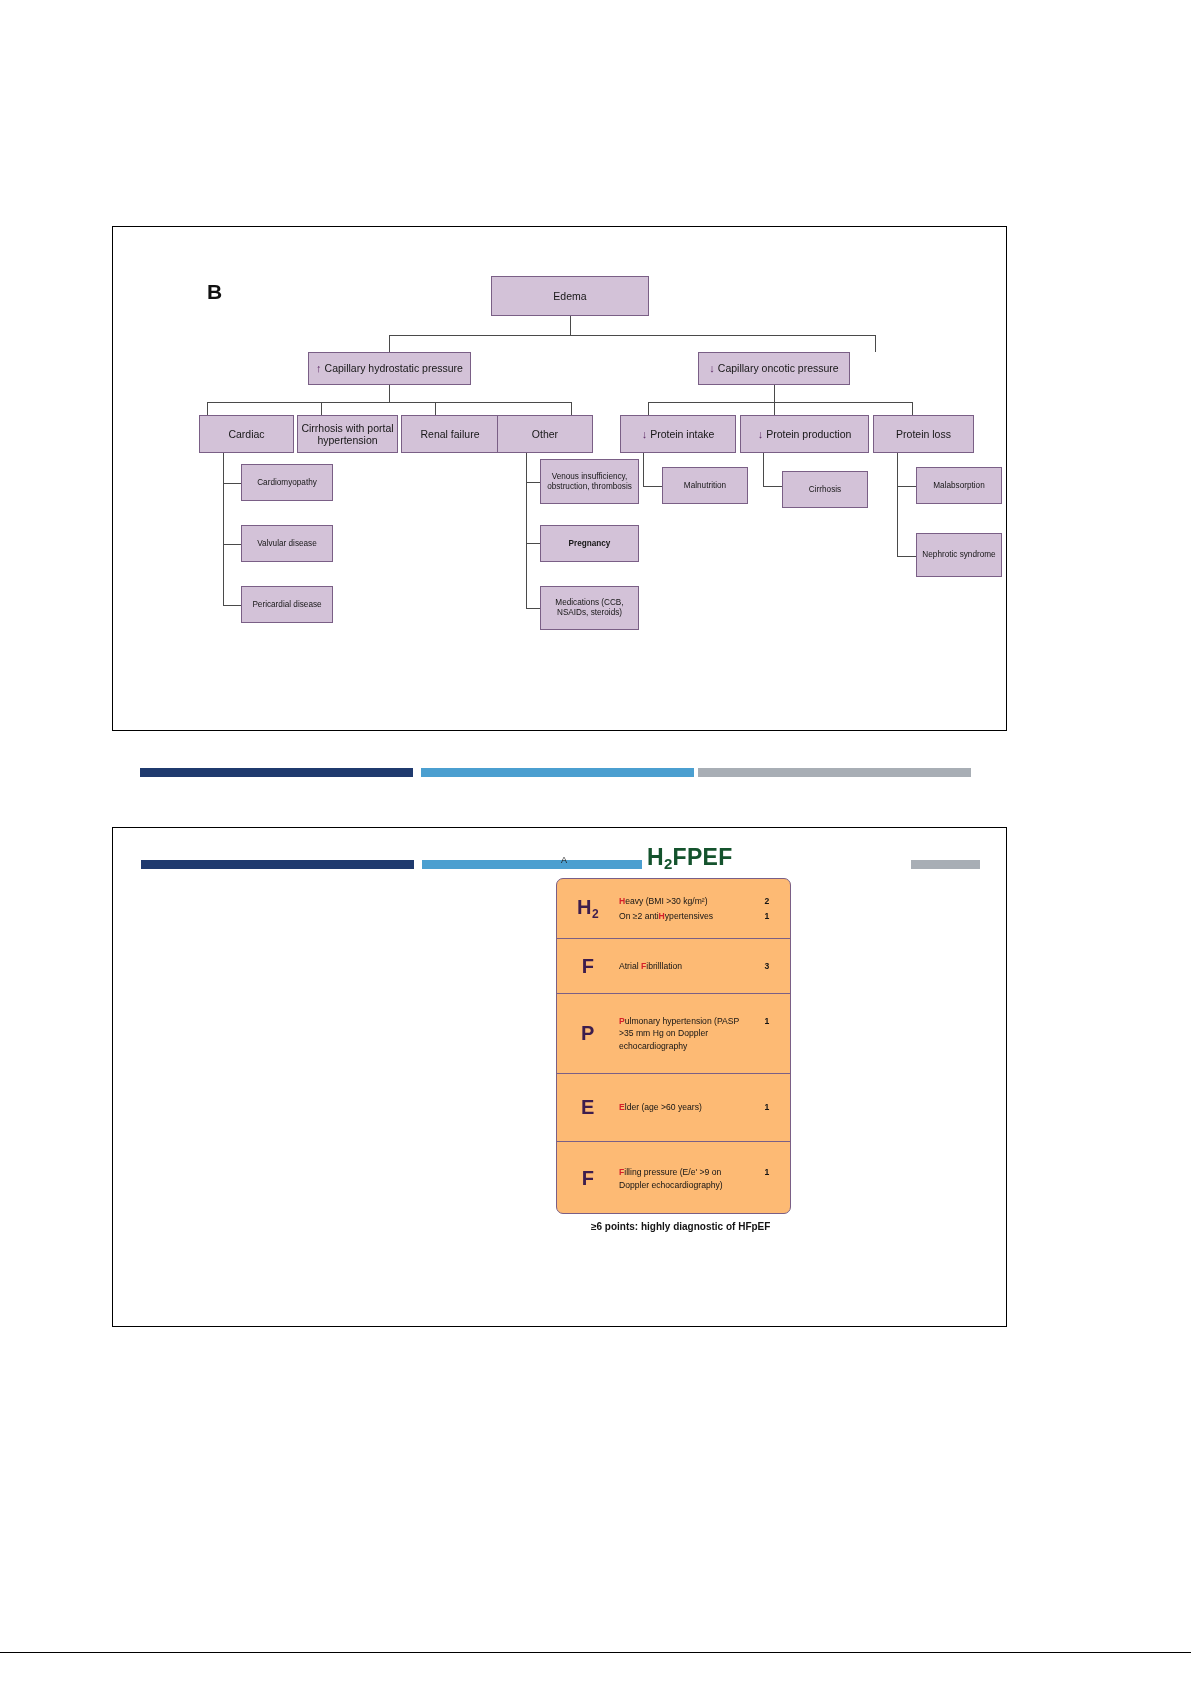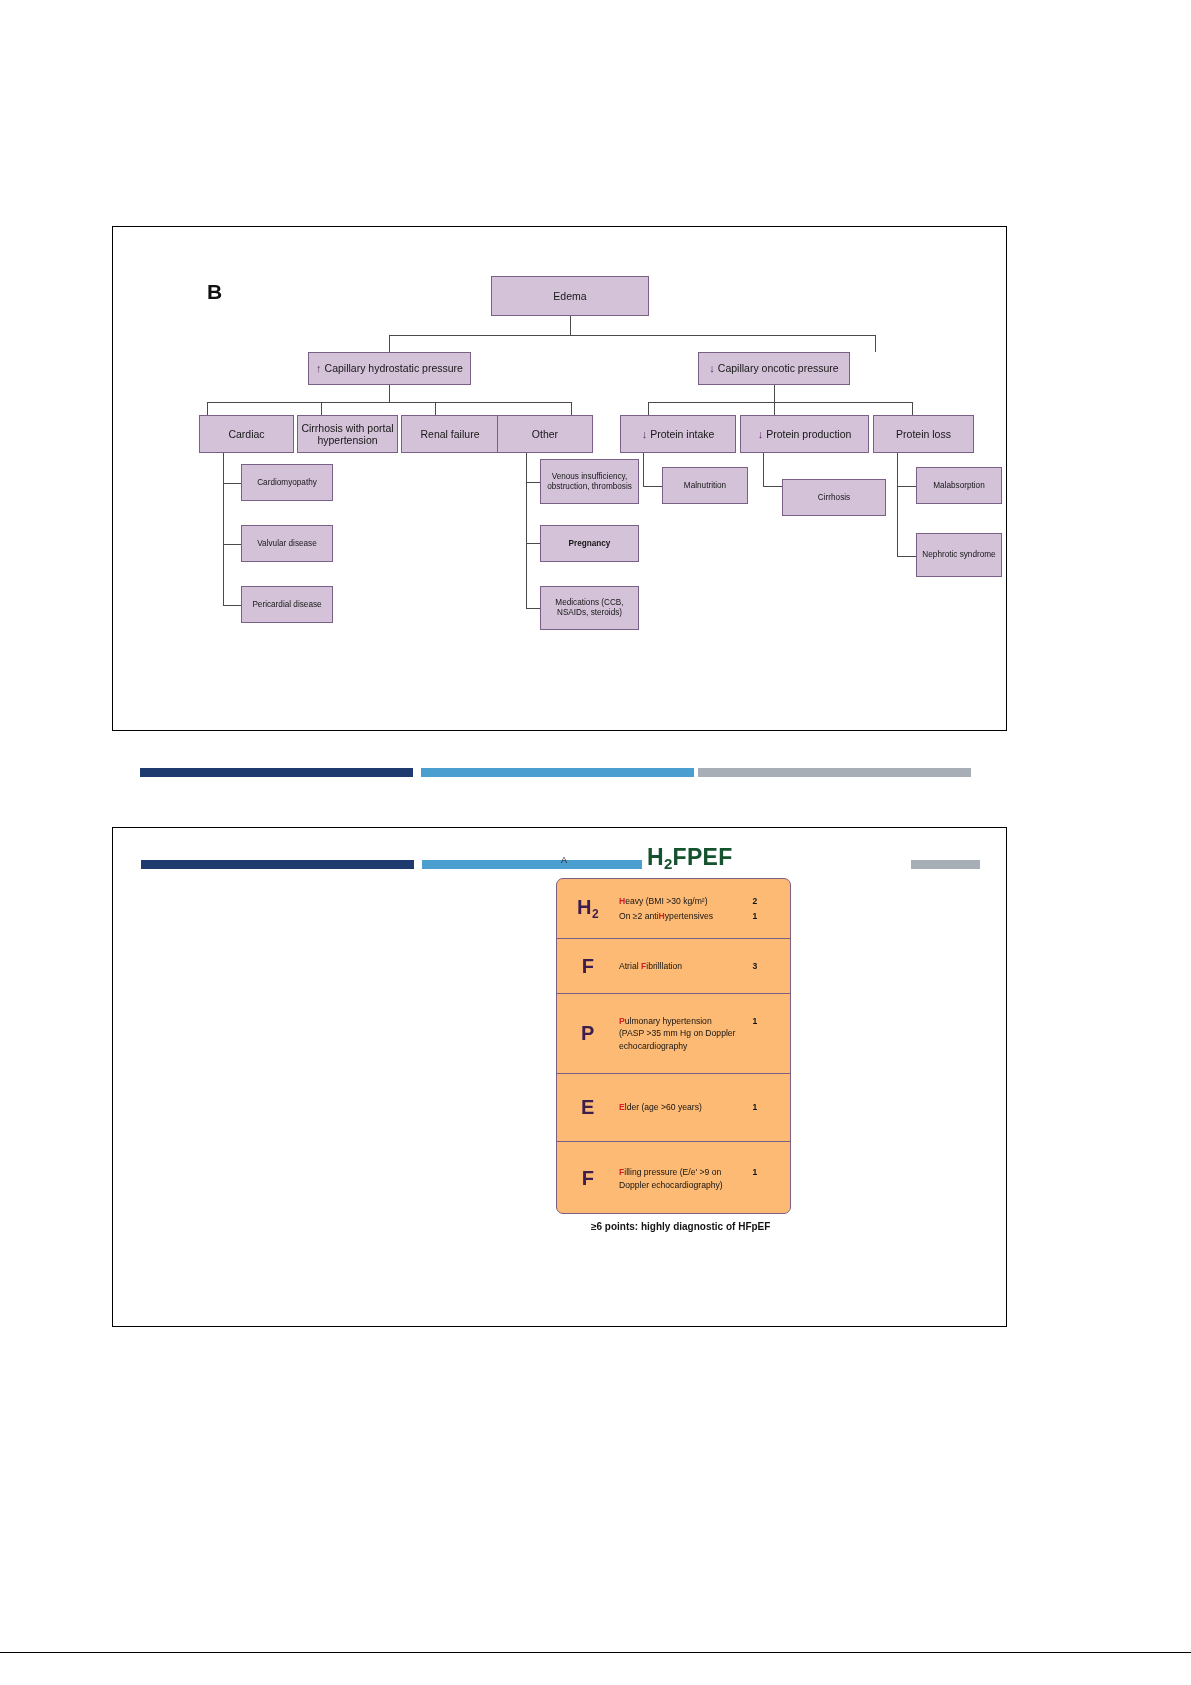--- a/index.html
+++ b/index.html
@@ -87,21 +87,21 @@
   }
   .score-row:last-child{ border-bottom:none; }
   .score-letter{
     width:62px; flex:0 0 62px;
     text-align:center;
     font-size:20px; font-weight:bold;
     color:#3d1d4d;
     letter-spacing:.5px;
   }
   .score-letter sub{ font-size:12px; vertical-align:-4px; }
-  .score-body{ flex:1 1 auto; padding-right:16px; }
+  .score-body{ flex:1 1 auto; padding-right:4px; }
   .crit{
     display:flex; align-items:flex-start;
     font-size:8.6px; line-height:1.42; color:#141414;
     padding:1.5px 0;
   }
   .crit .txt{ flex:1 1 auto; }
   .crit .pts{
     flex:0 0 38px; text-align:center;
     font-size:8.6px; font-weight:bold; color:#141414;
   }
@@ -212,21 +212,21 @@
   </div>
 
   <div class="conn v" style="left:530px;top:226px;height:33px;"></div>
   <div class="conn h" style="left:530px;top:259px;width:19px;"></div>
   <div class="node l4" style="left:549px;top:240px;width:86px;height:37px;">
     <span>Malnutrition</span>
   </div>
 
   <div class="conn v" style="left:650px;top:226px;height:33px;"></div>
   <div class="conn h" style="left:650px;top:259px;width:19px;"></div>
-  <div class="node l4" style="left:669px;top:252px;width:104px;height:37px;justify-content:center;">
+  <div class="node l4" style="left:669px;top:244px;width:86px;height:37px;justify-content:center;">
     <span>Cirrhosis</span>
   </div>
 
   <div class="conn v" style="left:784px;top:226px;height:103px;"></div>
   <div class="conn h" style="left:784px;top:259px;width:19px;"></div>
   <div class="conn h" style="left:784px;top:329px;width:19px;"></div>
   <div class="node l4" style="left:803px;top:240px;width:86px;height:37px;">
     <span>Malabsorption</span>
   </div>
   <div class="node l4" style="left:803px;top:306px;width:86px;height:44px;">

